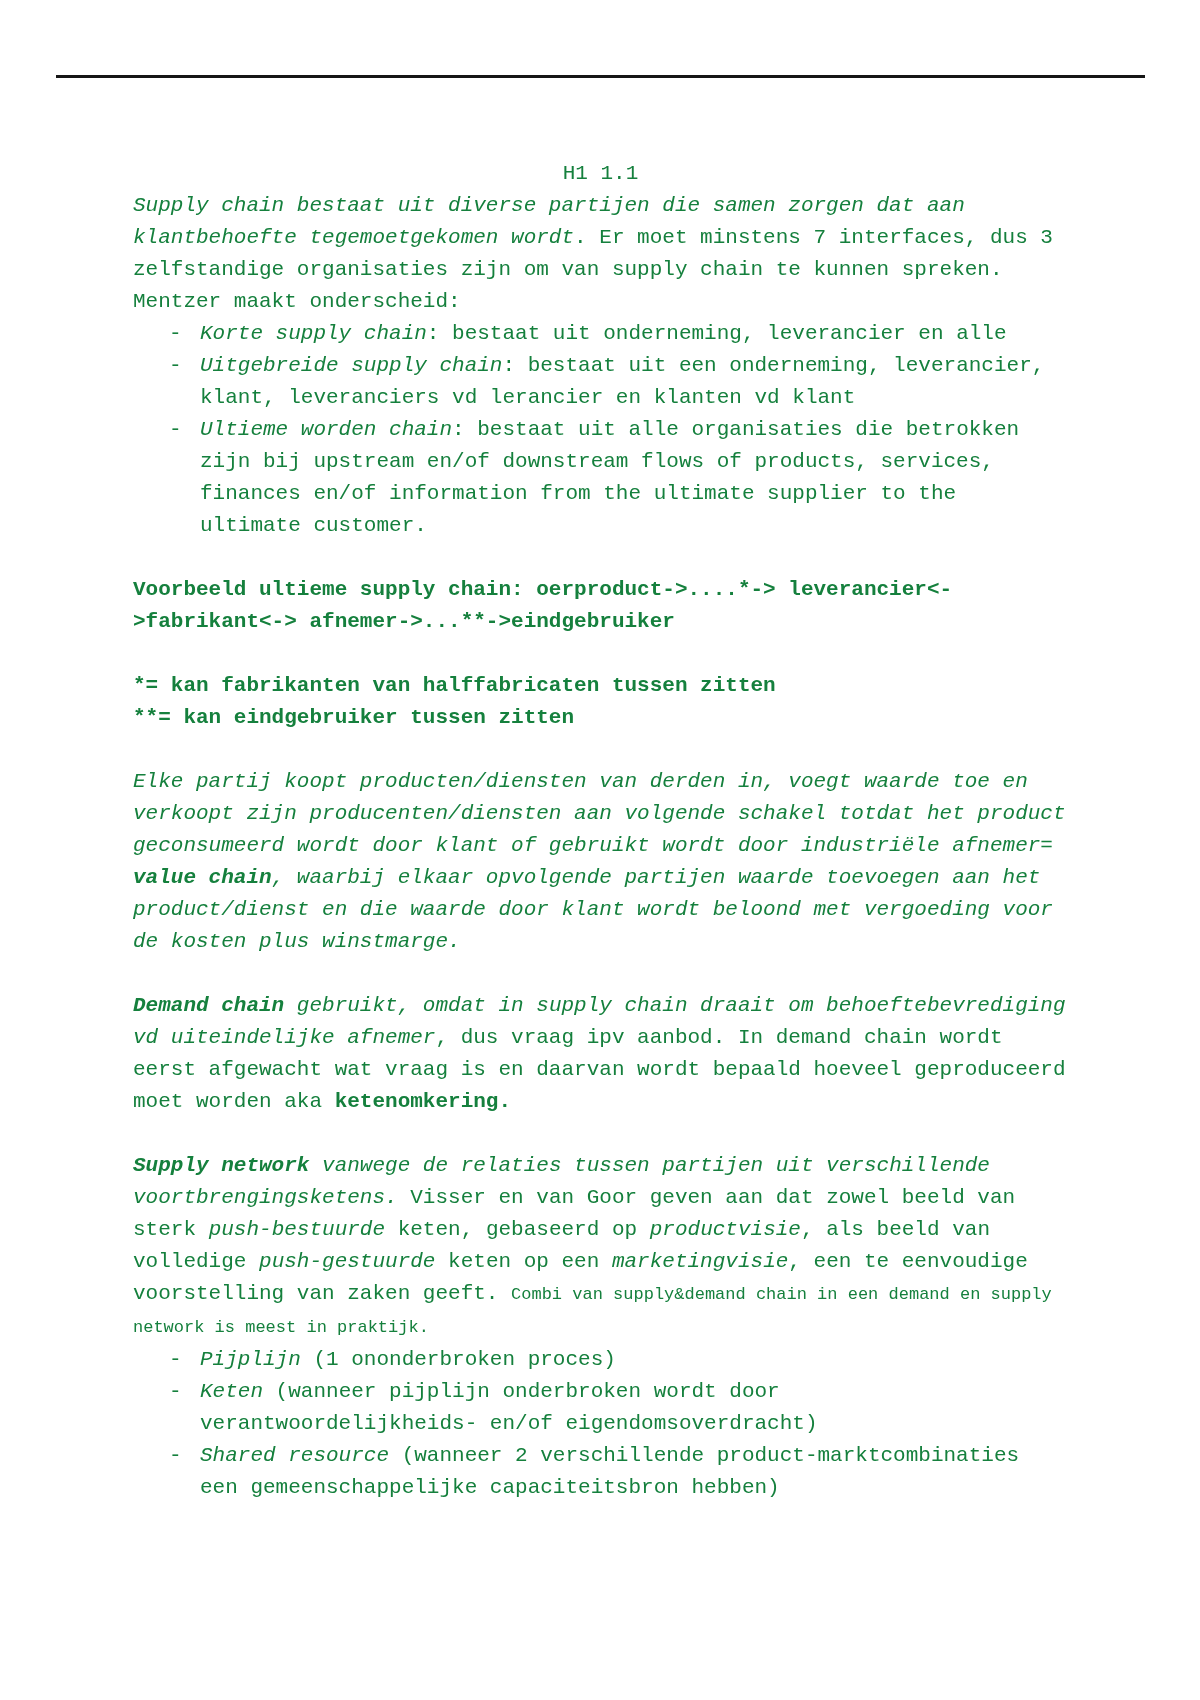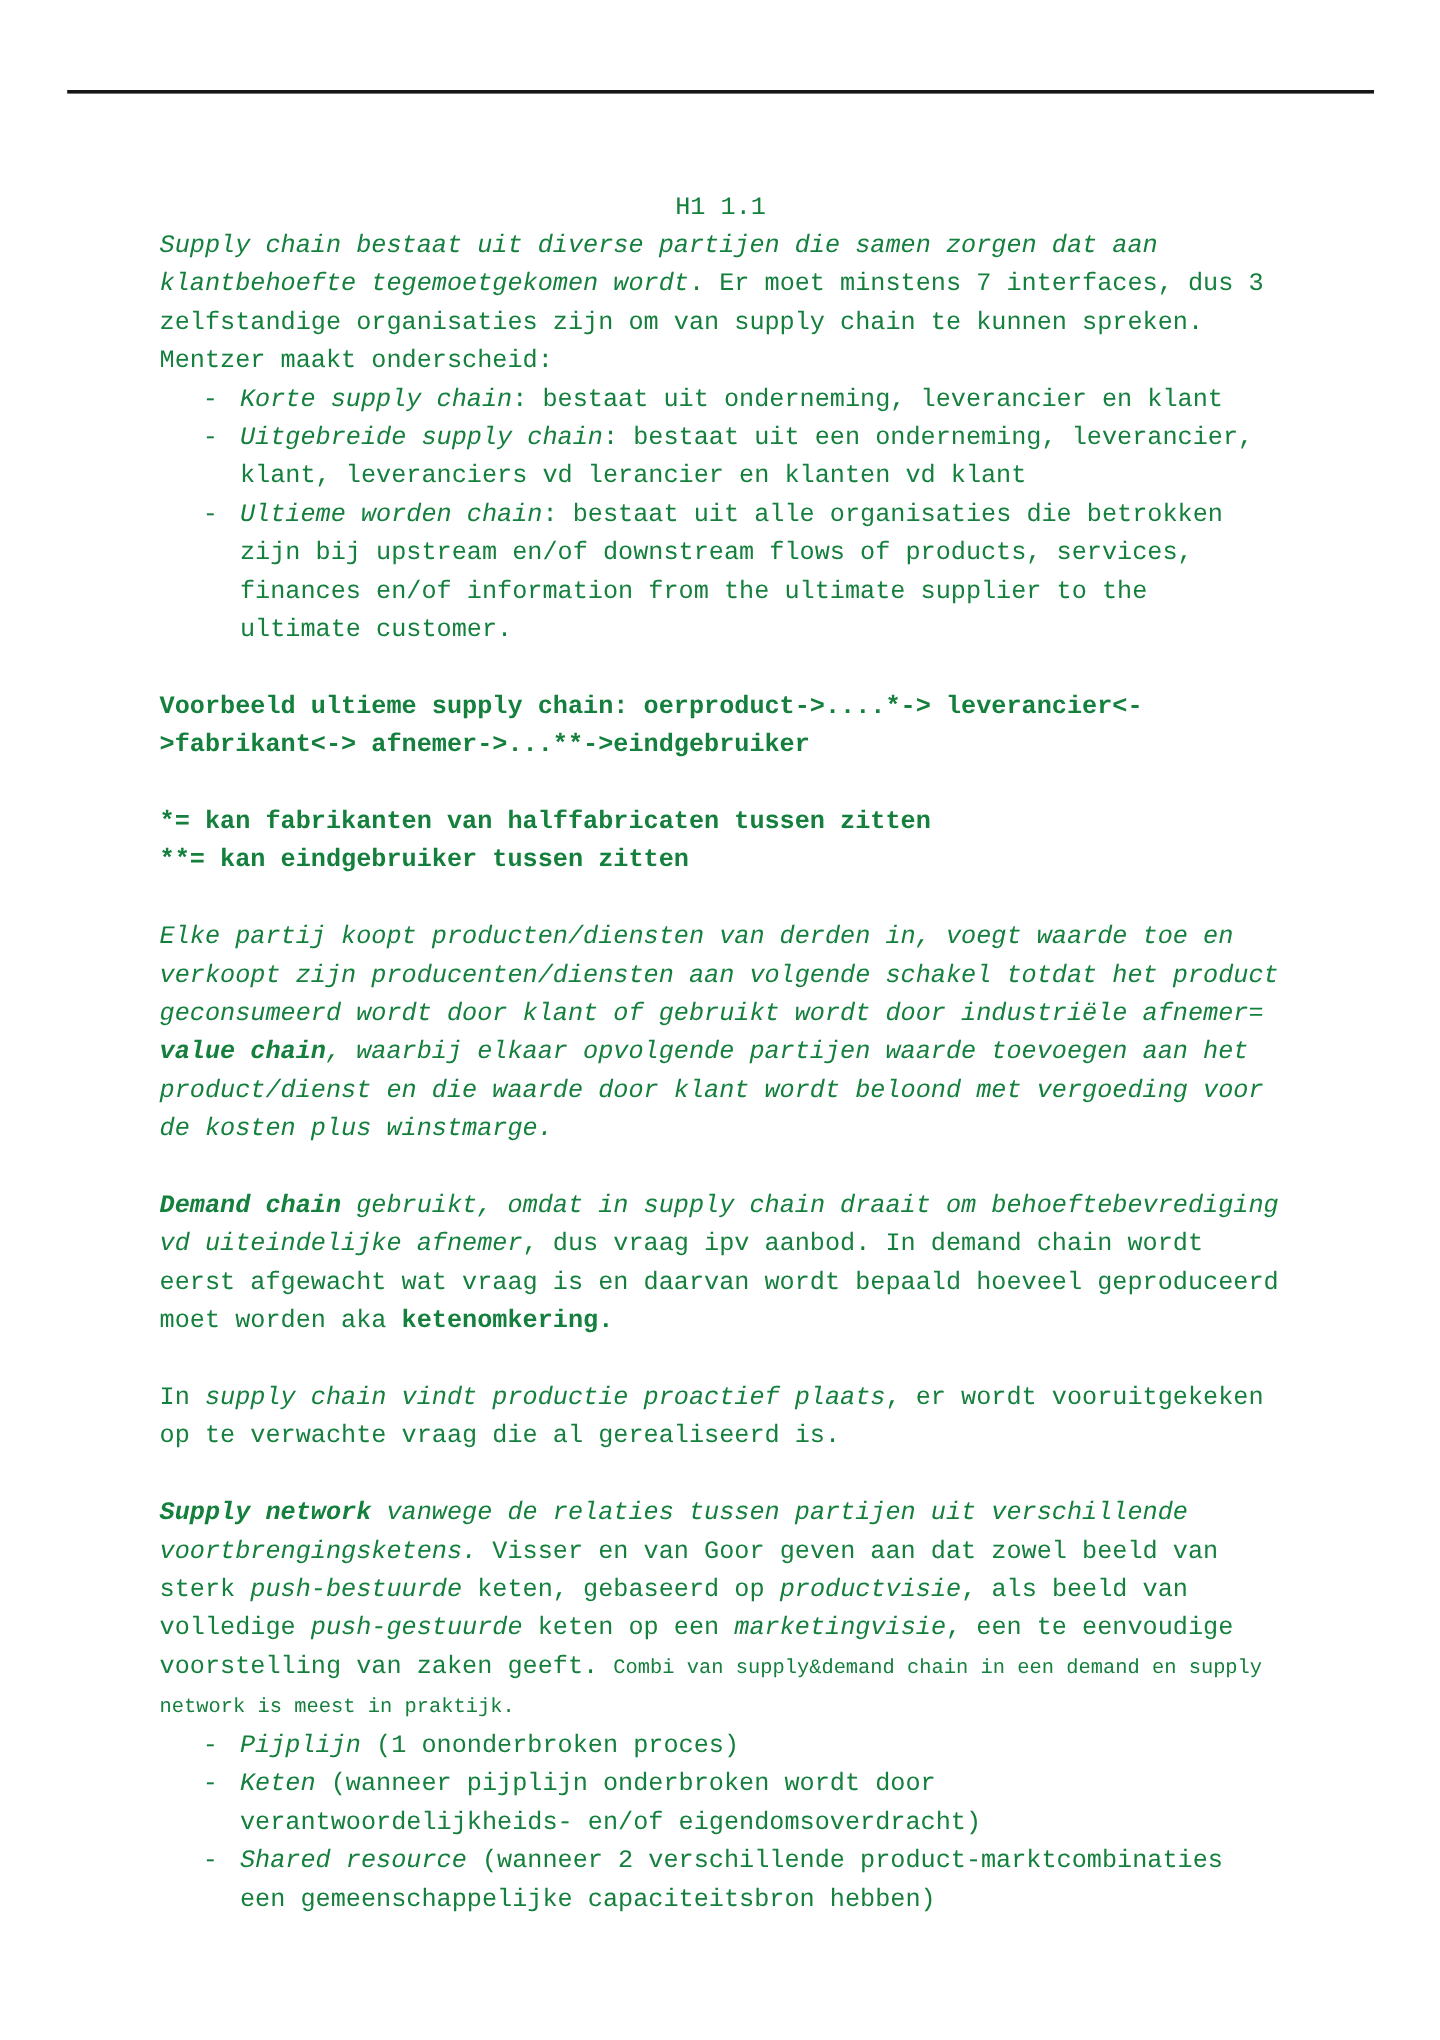--- a/index.html
+++ b/index.html
@@ -50,42 +50,41 @@
 
   <div class="content">
 
     <p class="title">H1 1.1</p>
 
     <p><span class="it">Supply chain bestaat uit diverse partijen die samen zorgen dat aan klantbehoefte tegemoetgekomen wordt</span><span>. Er moet minstens 7 interfaces, dus 3 zelfstandige organisaties zijn om van supply chain te kunnen spreken. Mentzer maakt onderscheid:</span></p>
 
     <div class="ul">
       <div class="li">
         <span class="marker">-</span>
-        <span class="txt"><span class="it">Korte supply chain</span><span>: bestaat uit onderneming, leverancier en klant</span></span>
+        <span class="txt"><span class="it">Korte supply chain</span><span>: bestaat uit onderneming, leverancier en alle</span></span>
       </div>
       <div class="li">
         <span class="marker">-</span>
         <span class="txt"><span class="it">Uitgebreide supply chain</span><span>: bestaat uit een onderneming, leverancier, klant, leveranciers vd lerancier en klanten vd klant</span></span>
       </div>
       <div class="li">
         <span class="marker">-</span>
         <span class="txt"><span class="it">Ultieme worden chain</span><span>: bestaat uit alle organisaties die betrokken zijn bij upstream en/of downstream flows of products, services, finances en/of information from the ultimate supplier to the ultimate customer.</span></span>
       </div>
     </div>
 
     <p class="gap b">Voorbeeld ultieme supply chain: oerproduct-&gt;....*-&gt; leverancier&lt;-&gt;fabrikant&lt;-&gt; afnemer-&gt;...**-&gt;eindgebruiker</p>
 
     <p class="gap b">*= kan fabrikanten van halffabricaten tussen zitten</p>
     <p class="b">**= kan eindgebruiker tussen zitten</p>
 
     <p class="gap"><span class="it">Elke partij koopt producten/diensten van derden in, voegt waarde toe en verkoopt zijn producenten/diensten aan volgende schakel totdat het product geconsumeerd wordt door klant of gebruikt wordt door industriële afnemer= </span><span class="bi">value chain</span><span class="it">, waarbij elkaar opvolgende partijen waarde toevoegen aan het product/dienst en die waarde door klant wordt beloond met vergoeding voor de kosten plus winstmarge.</span></p>
 
     <p class="gap"><span class="bi">Demand chain</span><span class="it"> gebruikt, omdat in supply chain draait om behoeftebevrediging vd uiteindelijke afnemer</span><span>, dus vraag ipv aanbod. In demand chain wordt eerst afgewacht wat vraag is en daarvan wordt bepaald hoeveel geproduceerd moet worden aka </span><span class="b">ketenomkering.</span></p>
 
-    <p class="gap"><span>In </span><span class="it">supply chain vindt productie proactief plaats</span><span>, er wordt vooruitgekeken op te verwachte vraag die al gerealiseerd is.</span></p>
 
     <p class="gap"><span class="bi">Supply network</span><span class="it"> vanwege de relaties tussen partijen uit verschillende voortbrengingsketens.</span><span> Visser en van Goor geven aan dat zowel beeld van sterk </span><span class="it">push-bestuurde</span><span> keten, gebaseerd op </span><span class="it">productvisie</span><span>, als beeld van volledige </span><span class="it">push-gestuurde</span><span> keten op een </span><span class="it">marketingvisie</span><span>, een te eenvoudige voorstelling van zaken geeft. </span><span class="small">Combi van supply&amp;demand chain in een demand en supply network is meest in praktijk.</span></p>
 
 
     <div class="ul">
       <div class="li">
         <span class="marker">-</span>
         <span class="txt"><span class="it">Pijplijn</span><span> (1 ononderbroken proces)</span></span>
       </div>
       <div class="li">

